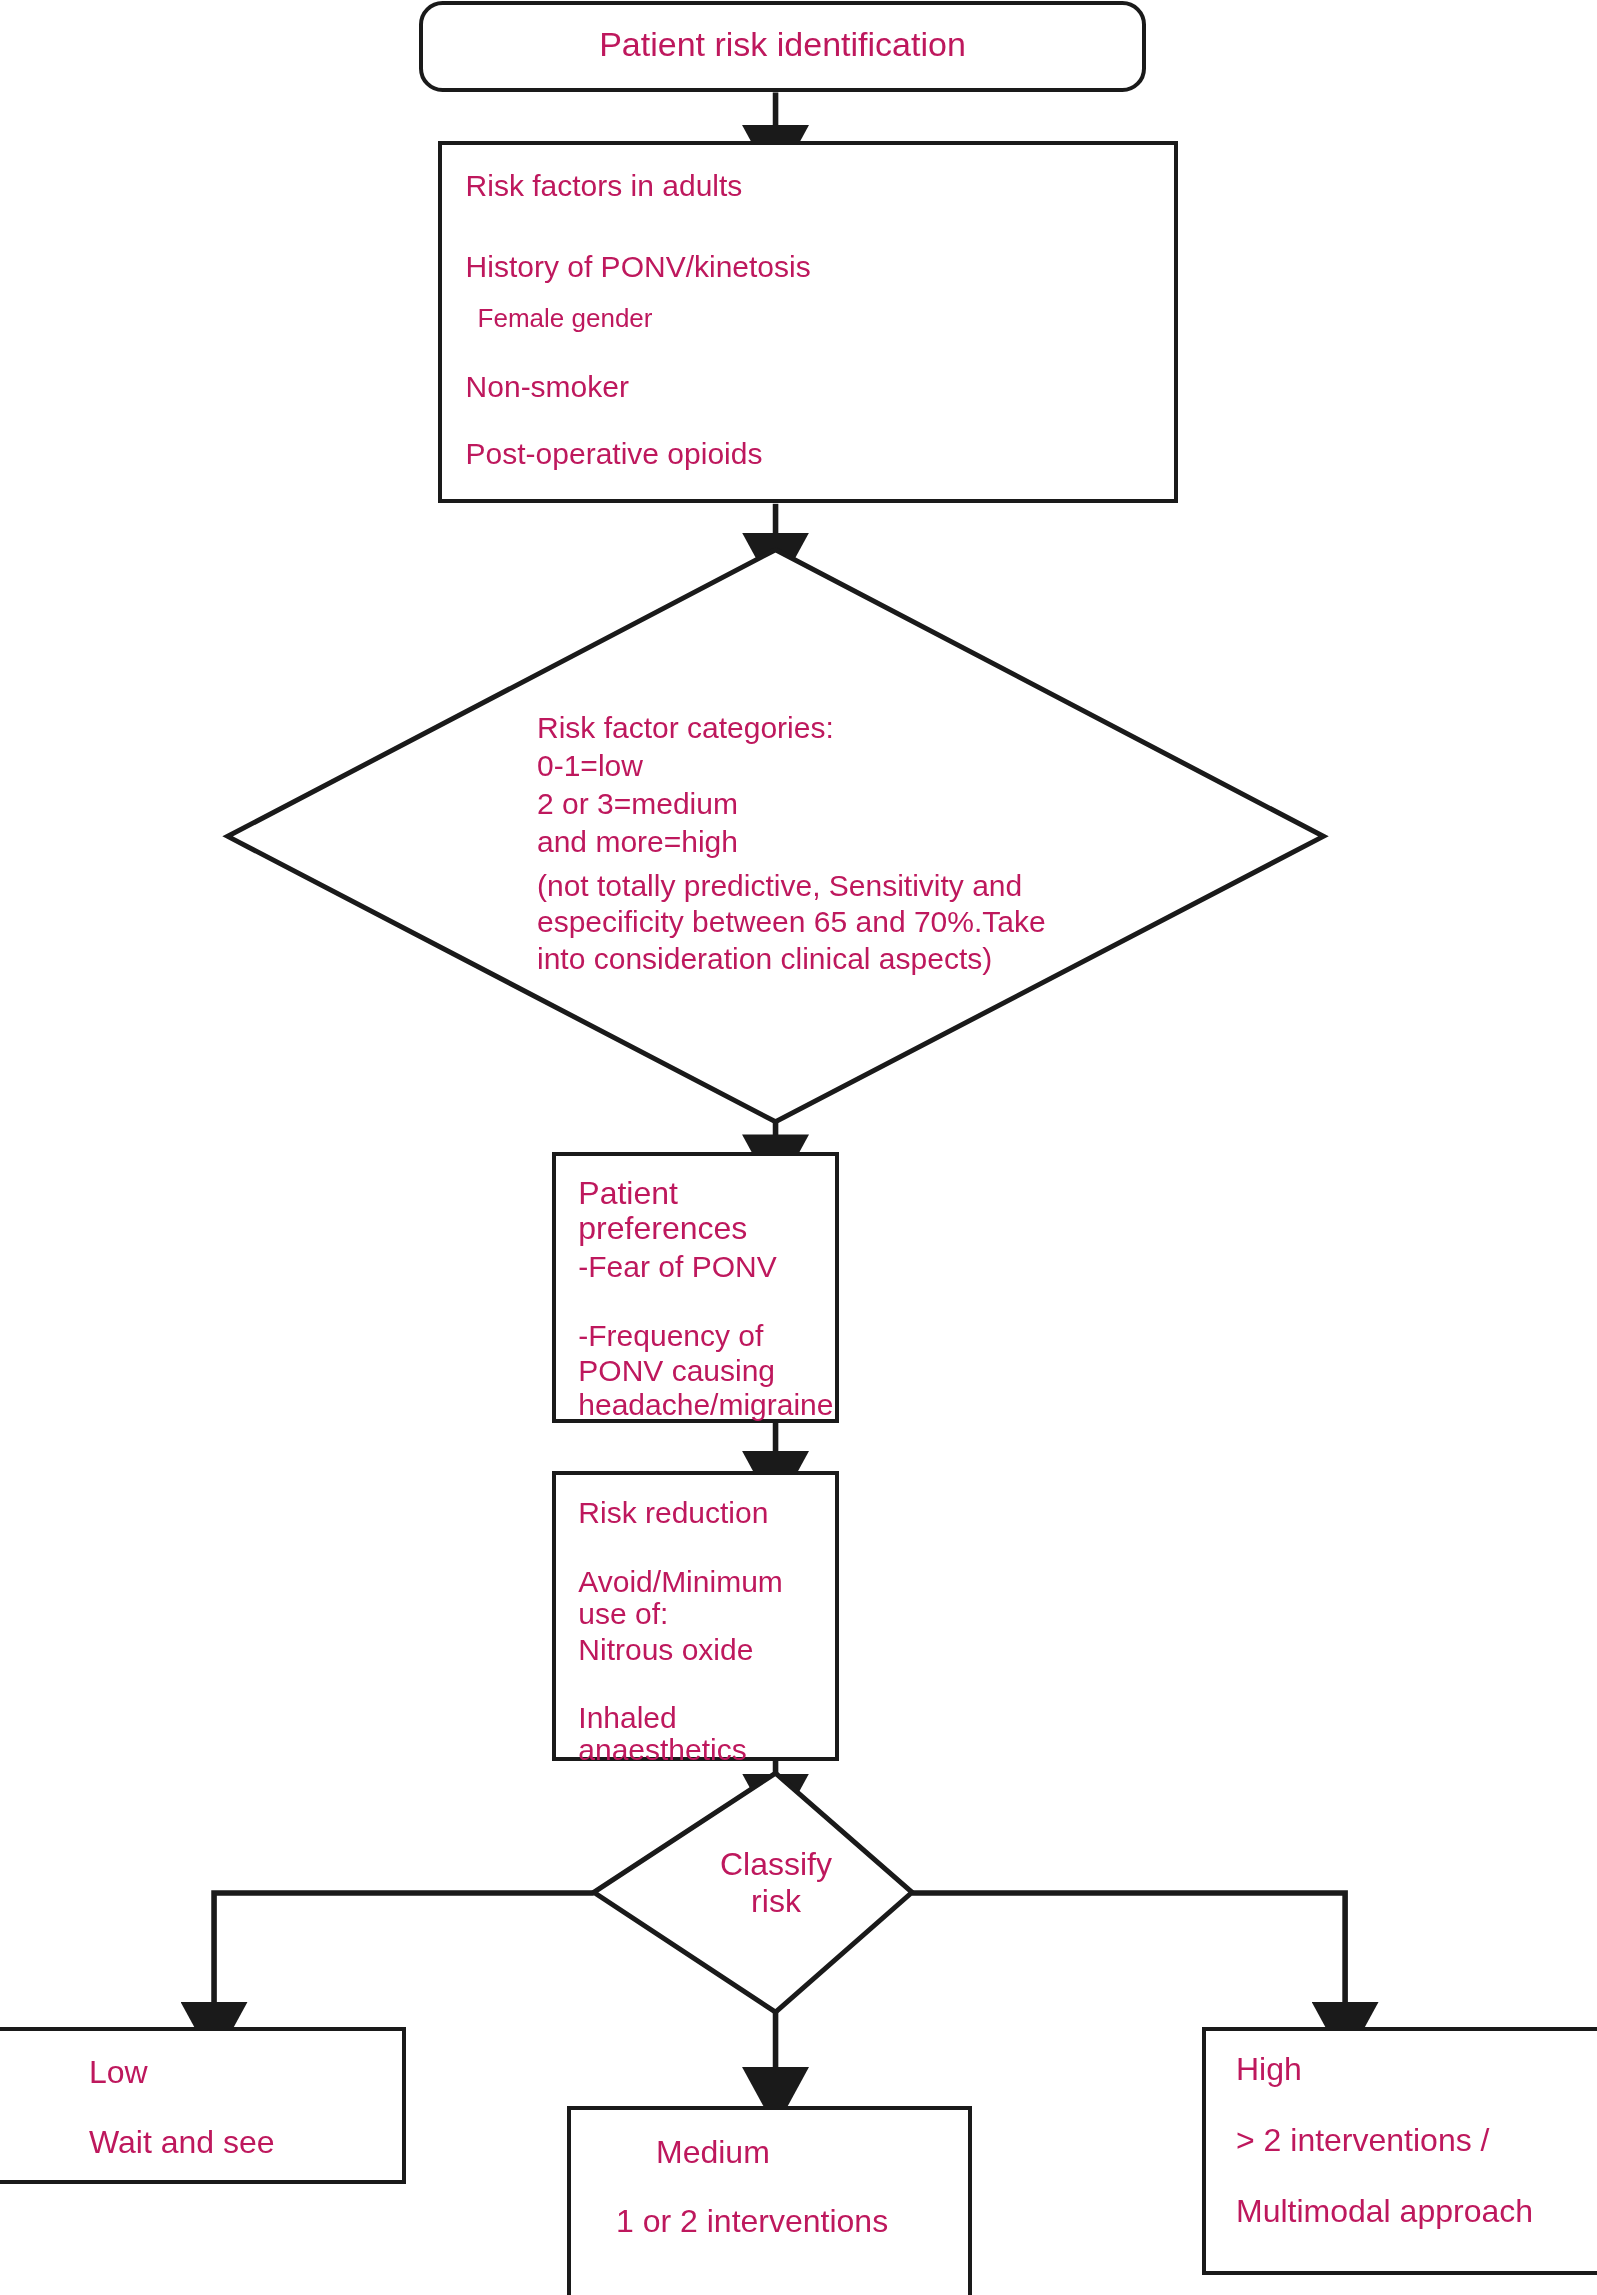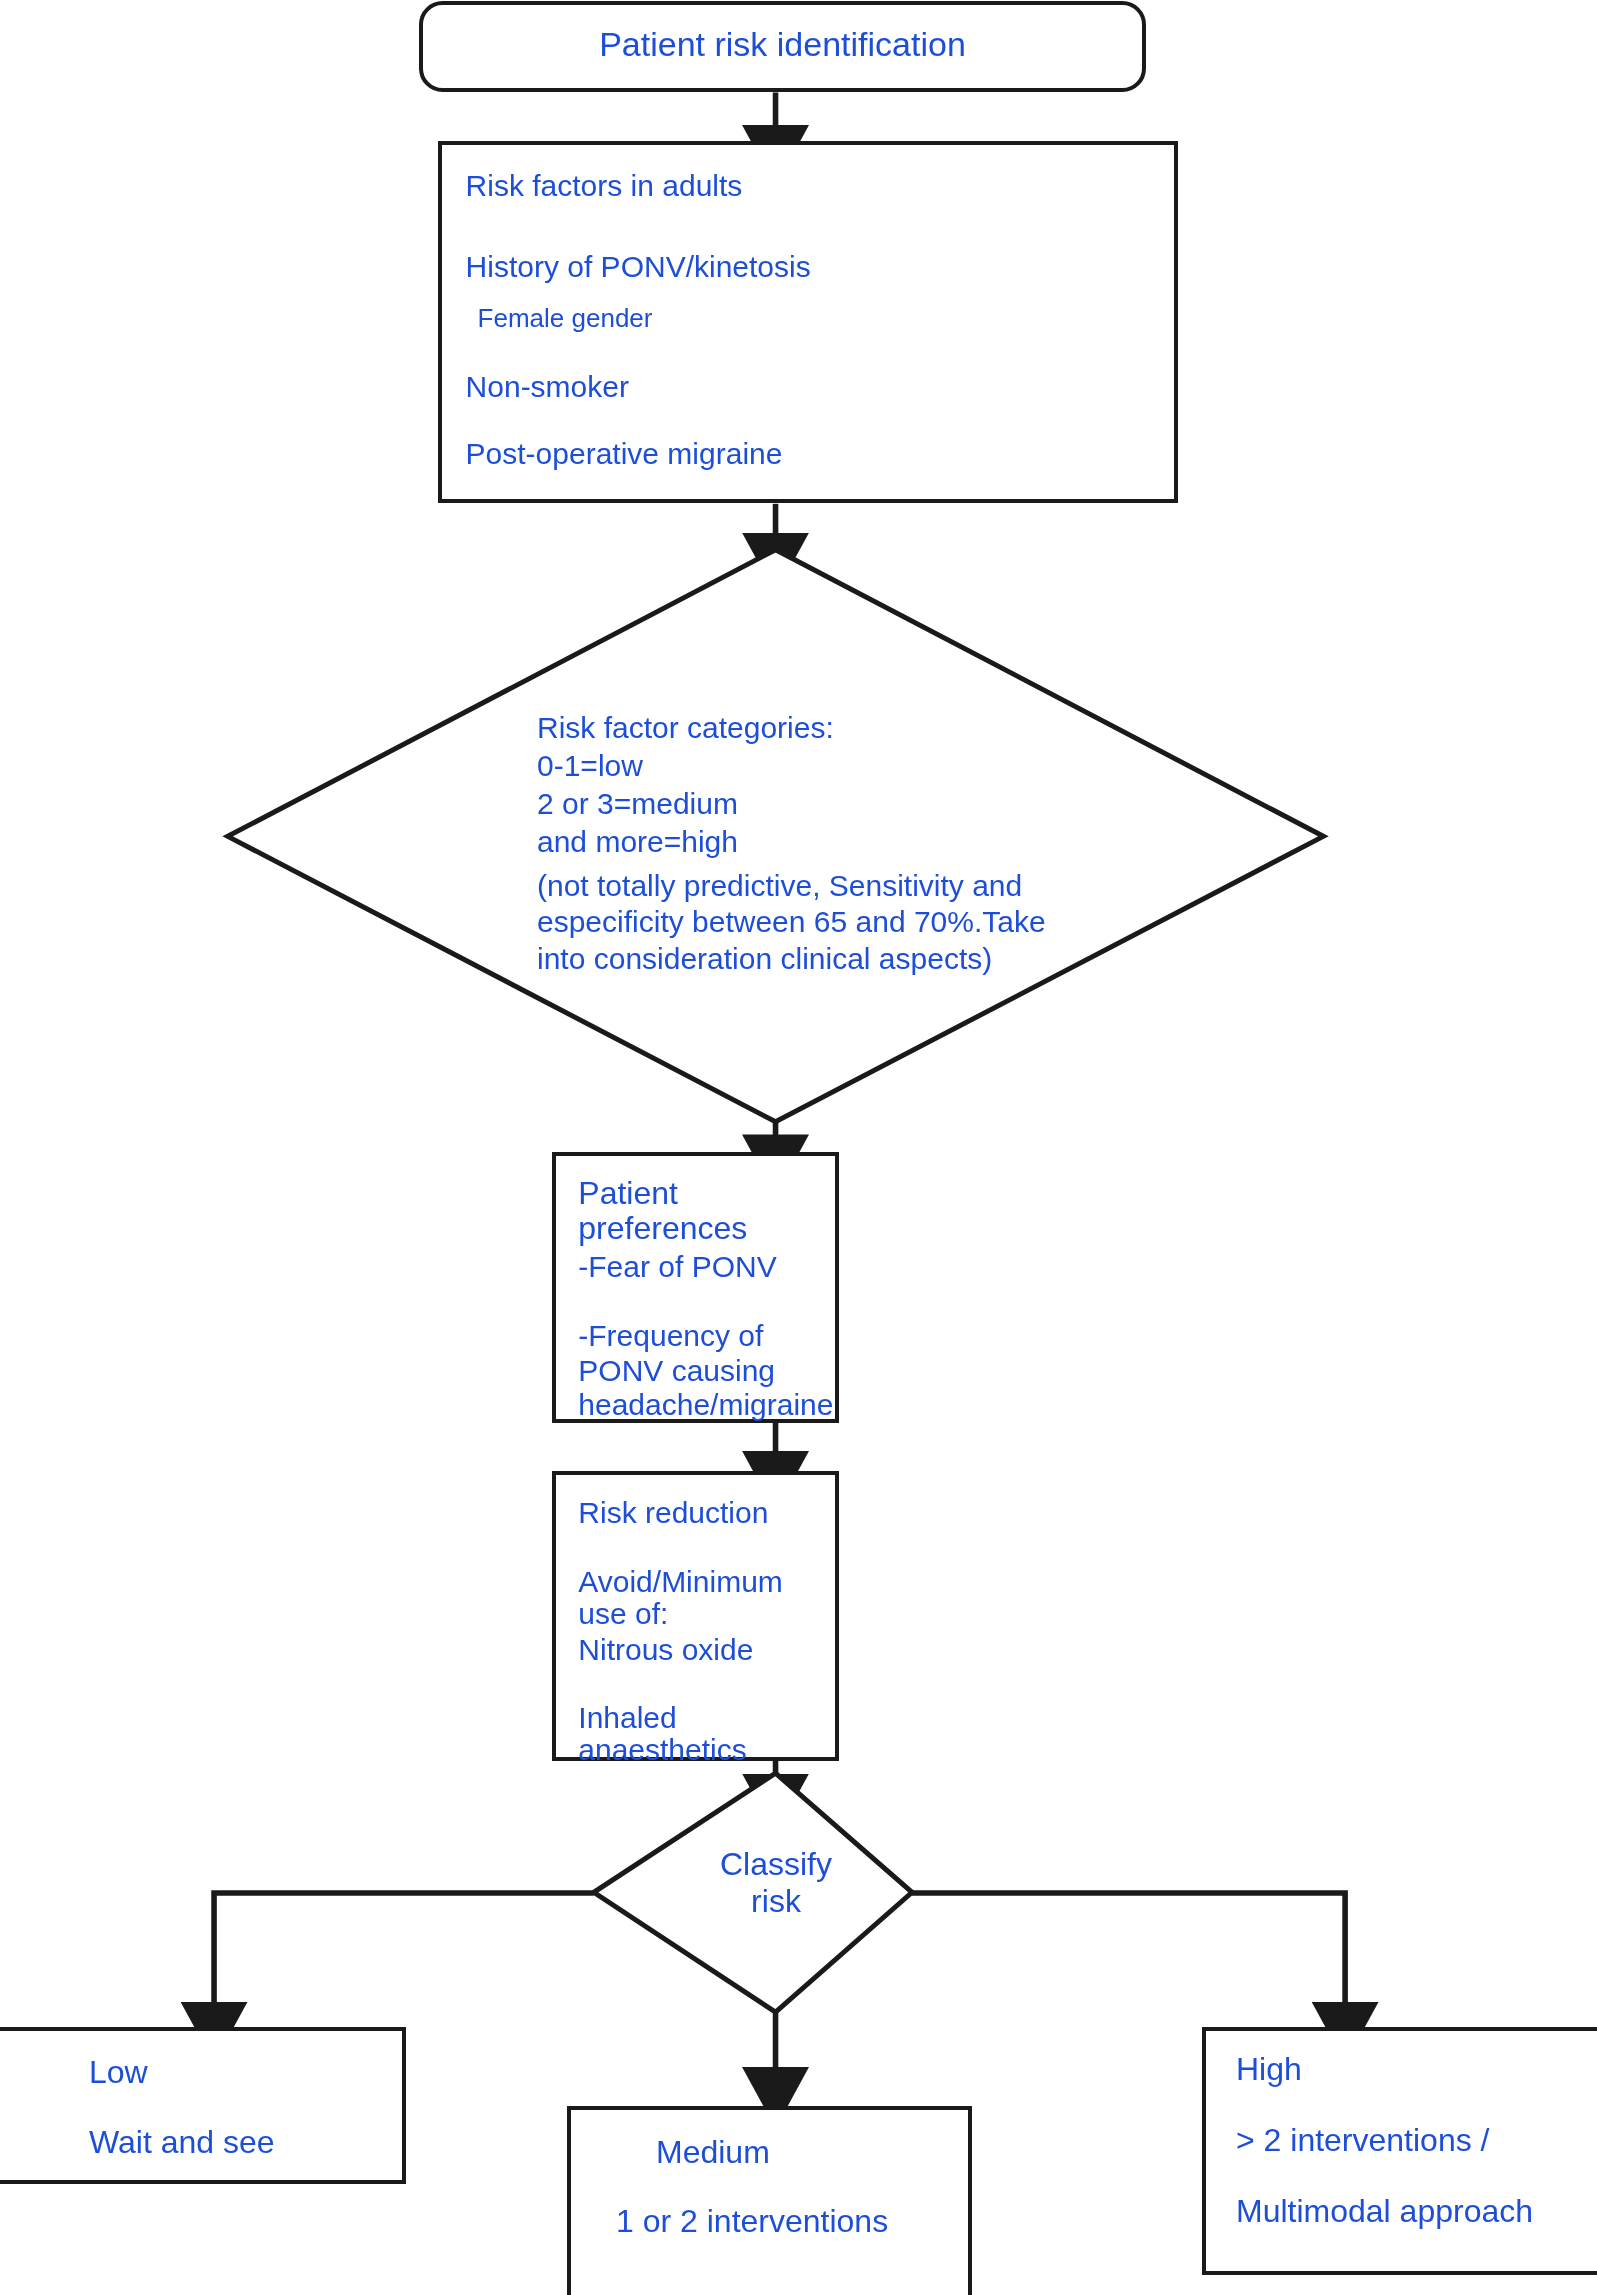--- a/index.html
+++ b/index.html
@@ -25,21 +25,21 @@
     border: 4.3px solid #1a1a1a;
   }
   .rounded {
     border-radius: 23.6px;
   }
   .txt {
     position: absolute;
     box-sizing: border-box;
     white-space: pre-line;
     line-height: 1.08;
-    color: #1d4ed8;
+    color: #be185d;
   }
   .label-center {
     text-align: center;
   }
   svg.edges {
     position: absolute;
     left: 0;
     top: 0;
     width: 1597px;
     height: 2295px;
@@ -86,21 +86,21 @@
 
   <div class="node rect rounded" style="left:419px; top:1.2px; width:727px; height:91px;">
     <div class="txt label-center" style="left:0; top:21px; width:100%; font-size:34px;">Patient risk identification</div>
   </div>
 
   <div class="node rect" style="left:438px; top:141px; width:740px; height:362px;">
     <div class="txt" style="left:23.6px; top:25px; font-size:30px;">Risk factors in adults</div>
     <div class="txt" style="left:23.6px; top:106px; font-size:30px;">History of PONV/kinetosis</div>
     <div class="txt" style="left:23.6px; top:159px; font-size:26px;margin-left:12px;">Female gender</div>
     <div class="txt" style="left:23.6px; top:226px; font-size:30px;">Non-smoker</div>
-    <div class="txt" style="left:23.6px; top:293px; font-size:30px;">Post-operative migraine</div>
+    <div class="txt" style="left:23.6px; top:293px; font-size:30px;">Post-operative opioids</div>
   </div>
 
   <div class="diamond-label" style="left:537px; top:712px; width:559px;">
     <div class="txt" style="left:0; top:0; font-size:30px;">Risk factor categories:</div>
     <div class="txt" style="left:0; top:38px; font-size:30px;">0-1=low</div>
     <div class="txt" style="left:0; top:76px; font-size:30px;">2 or 3=medium</div>
     <div class="txt" style="left:0; top:114px; font-size:30px;">and more=high</div>
     <div class="txt" style="left:0; top:156px; width:559px; font-size:30px; line-height:1.21;">(not totally predictive, Sensitivity and
 especificity between 65 and 70%.Take
 into consideration clinical aspects)</div>

